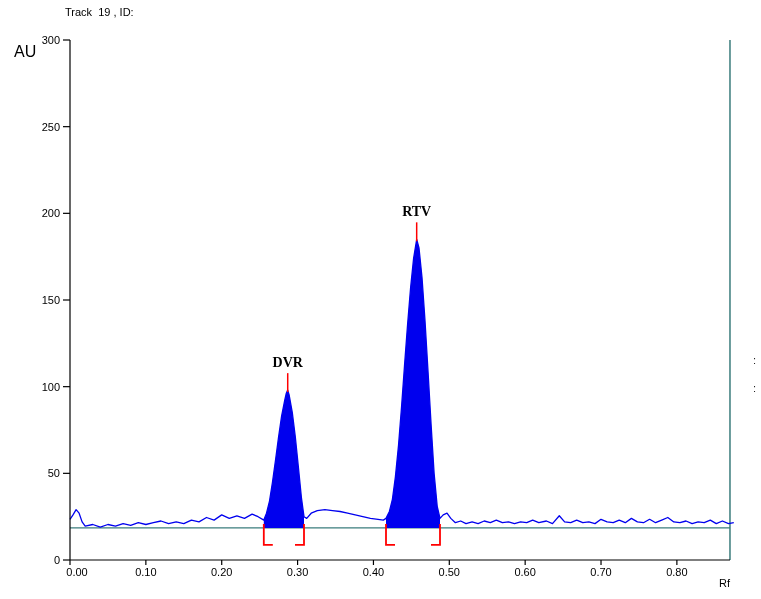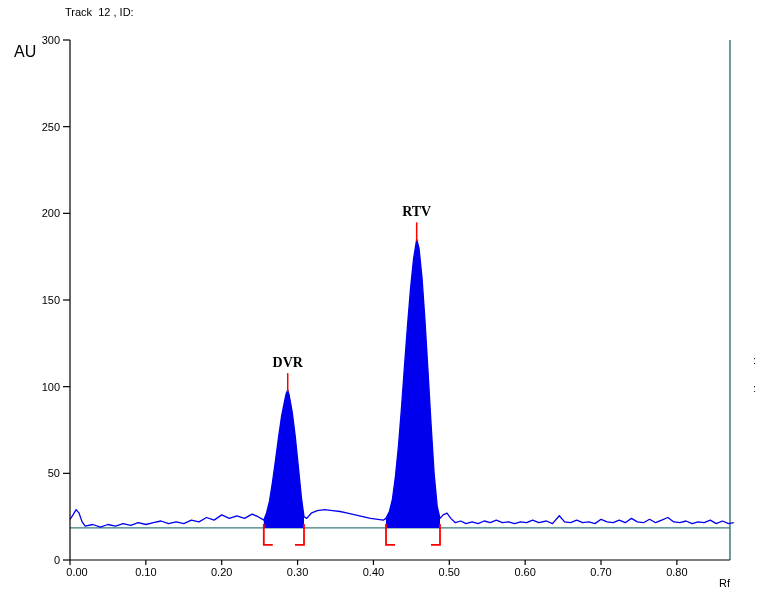--- a/index.html
+++ b/index.html
@@ -12,21 +12,21 @@
   #y-axis-label{left:14px;top:43px;font-size:16px;}
   #x-axis-label{left:719px;top:577px;font-size:11px;}
   #chart{position:absolute;left:0;top:0;}
   #chart text{font-family:"Liberation Sans",sans-serif;}
   #chart text.peaklabel{font-family:"Liberation Serif",serif;font-weight:bold;font-size:14px;}
 </style>
 </head>
 <body>
 
 <div id="stage">
-  <div id="track-title" class="lbl">Track  12 , ID:</div>
+  <div id="track-title" class="lbl">Track  19 , ID:</div>
   <div id="y-axis-label" class="lbl">AU</div>
   <div id="x-axis-label" class="lbl">Rf</div>
   <svg id="chart" width="761" height="599" viewBox="0 0 761 599">
       <line x1="729.982" y1="40" x2="729.982" y2="560" stroke="#3a7c7c" stroke-width="1.5"></line>
       <line x1="70" y1="527.9333333333333" x2="729.982" y2="527.9333333333333" stroke="#3a7c7c" stroke-width="1.3"></line>
       <path d="M263.8,527.9 L263.8,520.1 L266.5,513.2 L269.5,501.1 L272.5,482.0 L275.6,459.5 L278.6,436.9 L281.6,416.1 L284.7,400.5 L286.2,393.6 L287.7,390.1 L289.2,395.3 L292.3,412.7 L295.3,436.9 L298.3,466.4 L301.4,497.6 L304.0,516.7 L304.0,527.9 Z" fill="#0000ee" stroke="none"></path>
       <path d="M386.0,527.9 L386.0,518.4 L389.4,511.5 L392.4,499.3 L395.4,476.8 L398.5,445.6 L401.5,407.5 L404.5,365.9 L407.6,324.3 L410.6,287.9 L413.6,258.4 L416.7,239.3 L419.0,248.0 L422.0,277.5 L425.0,320.8 L428.1,372.8 L431.1,424.8 L434.1,473.3 L437.2,506.3 L440.0,518.4 L440.0,527.9 Z" fill="#0000ee" stroke="none"></path>
       <path d="M70.0,519.3 L73.0,514.9 L76.1,509.7 L79.1,513.2 L82.1,521.9 L85.2,526.2 L92.8,524.5 L100.3,527.1 L107.9,524.5 L115.5,526.2 L123.1,523.6 L130.7,525.3 L138.3,522.7 L145.9,524.5 L153.4,522.7 L161.0,521.0 L168.6,523.6 L176.2,521.9 L183.8,523.6 L191.4,520.1 L199.0,521.9 L206.5,517.5 L214.1,520.1 L221.7,514.9 L229.3,518.4 L236.9,515.8 L244.5,518.4 L252.1,514.1 L258.1,516.7 L263.8,520.1 L266.5,513.2 L269.5,501.1 L272.5,482.0 L275.6,459.5 L278.6,436.9 L281.6,416.1 L284.7,400.5 L286.2,393.6 L287.7,390.1 L289.2,395.3 L292.3,412.7 L295.3,436.9 L298.3,466.4 L301.4,497.6 L304.0,516.7 L306.7,518.4 L311.2,513.2 L317.3,510.6 L324.9,509.7 L332.5,510.6 L340.1,511.5 L347.6,513.2 L355.2,514.9 L362.8,516.7 L370.4,518.4 L378.0,519.3 L383.3,520.1 L386.0,518.4 L389.4,511.5 L392.4,499.3 L395.4,476.8 L398.5,445.6 L401.5,407.5 L404.5,365.9 L407.6,324.3 L410.6,287.9 L413.6,258.4 L416.7,239.3 L419.0,248.0 L422.0,277.5 L425.0,320.8 L428.1,372.8 L431.1,424.8 L434.1,473.3 L437.2,506.3 L440.0,518.4 L443.2,514.9 L447.0,513.2 L450.8,518.4 L455.4,522.7 L460.7,521.0 L466.0,523.6 L472.1,521.9 L478.1,523.6 L484.2,521.0 L490.3,522.7 L496.3,520.1 L502.4,522.7 L508.5,521.9 L514.5,523.6 L520.6,521.9 L526.7,522.7 L532.7,520.1 L538.8,522.7 L546.4,521.0 L552.5,523.6 L559.3,515.8 L564.6,521.9 L570.7,522.7 L576.7,520.1 L582.8,522.7 L588.9,521.9 L595.0,523.6 L601.0,519.3 L607.1,521.9 L613.2,522.7 L619.2,520.1 L625.3,522.7 L631.4,518.4 L637.4,521.9 L643.5,522.7 L649.6,519.3 L655.6,522.7 L661.7,520.1 L667.8,517.5 L673.8,521.9 L679.9,522.7 L686.0,521.0 L692.1,523.6 L698.1,521.9 L704.2,522.7 L710.3,520.1 L716.3,523.6 L722.4,521.0 L728.5,523.6 L733.8,522.7" fill="none" stroke="#0000ee" stroke-width="1.3" stroke-linejoin="round"></path>
       <line x1="70" y1="40" x2="70" y2="560" stroke="#000000" stroke-width="1.2"></line>
       <line x1="70" y1="560" x2="729.982" y2="560" stroke="#000000" stroke-width="1.2"></line>

